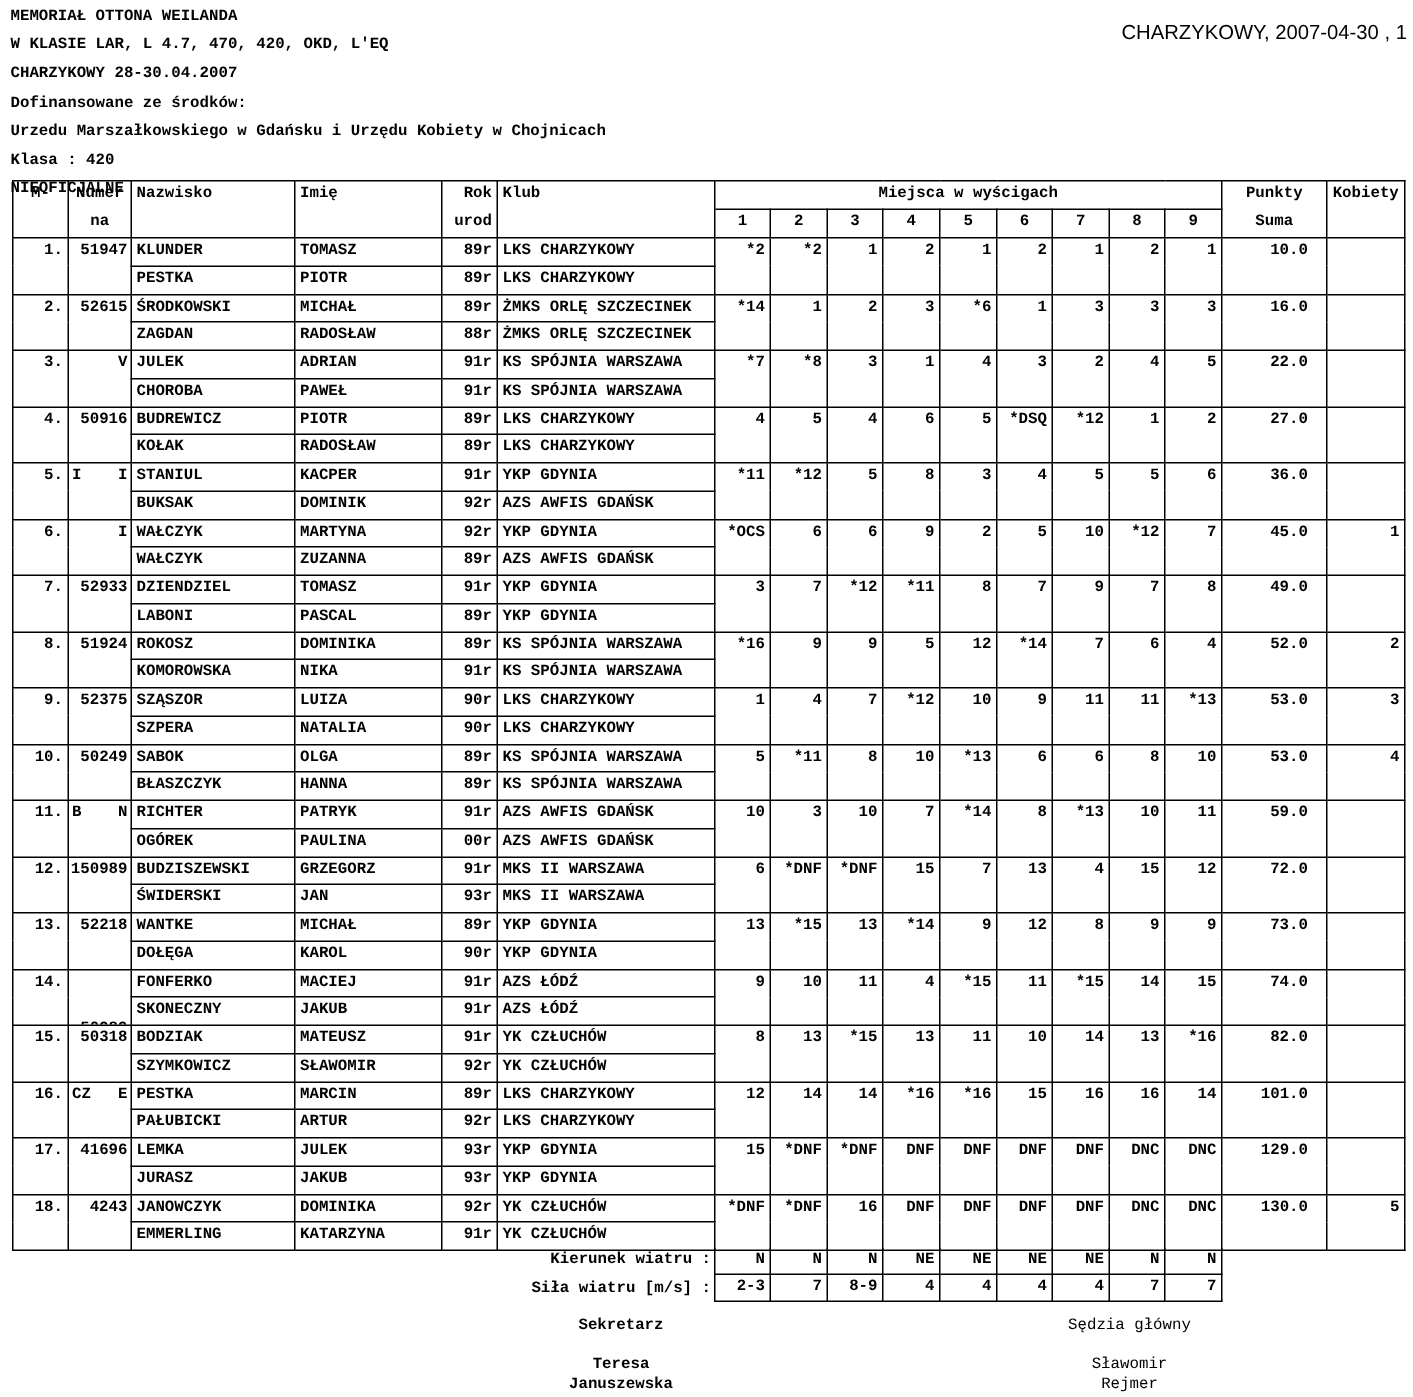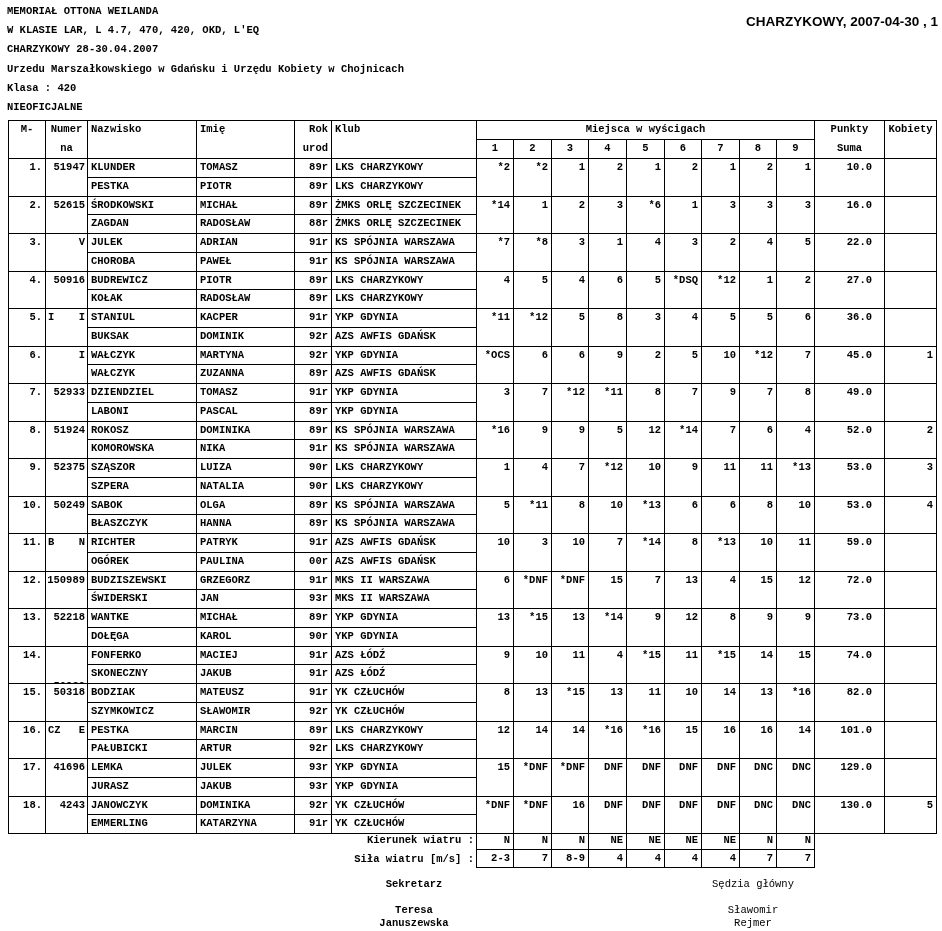--- a/index.html
+++ b/index.html
@@ -1,21 +1,21 @@
 <!DOCTYPE html>
 <html><head>
 <meta charset="utf-8">
 <style>
   html,body{margin:0;padding:0;background:#fff;}
   body{width:942px;height:931px;position:relative;overflow:hidden;color:#000;
        font-family:"Liberation Mono","DejaVu Sans Mono",monospace;font-size:10.5px;font-weight:bold;}
   .hdr{position:absolute;left:7px;line-height:19.2px;top:2px;}
   .hdr div{white-space:pre;}
   .stamp{position:absolute;right:4px;top:14px;font-family:"Liberation Sans","DejaVu Sans",sans-serif;
-         font-weight:bold;font-size:13.5px;}
+         font-weight:normal;font-size:13.5px;}
   table.res{position:absolute;left:8px;top:120px;border-collapse:collapse;table-layout:fixed;}
   table.res td{border:1px solid #000;padding:0 3px;height:17.75px;line-height:17px;white-space:nowrap;overflow:hidden;
                vertical-align:top;}
   table.res td.r{text-align:right;}
   table.res td.c{text-align:center;}
   table.res tr.head td{height:18px;}
   td.nb{border-bottom:none !important;}
   td.nt{border-top:none !important;}
   td.race{vertical-align:top;text-align:right;padding-top:1px;}
   .wind{position:absolute;left:0;top:0;}
@@ -25,20 +25,21 @@
   .wlabel{position:absolute;right:468px;font-size:10.5px;white-space:pre;}
   .sig{position:absolute;text-align:center;line-height:13px;}
 </style>
 </head>
 <body>
 
 <div class="hdr">
   <div>MEMORIAŁ OTTONA WEILANDA</div>
   <div>W KLASIE LAR, L 4.7, 470, 420, OKD, L'EQ</div>
   <div>CHARZYKOWY 28-30.04.2007</div>
+  <div>Dofinansowane ze środków:</div>
   <div>Urzedu Marszałkowskiego w Gdańsku i Urzędu Kobiety w Chojnicach</div>
   <div>Klasa : 420</div>
   <div id="statusline">NIEOFICJALNE</div>
 </div>
 <div class="stamp">CHARZYKOWY, 2007-04-30 , 1</div>
 
 <table class="res" id="results">
   <colgroup>
     <col style="width:37px">
       <col style="width:42px">

